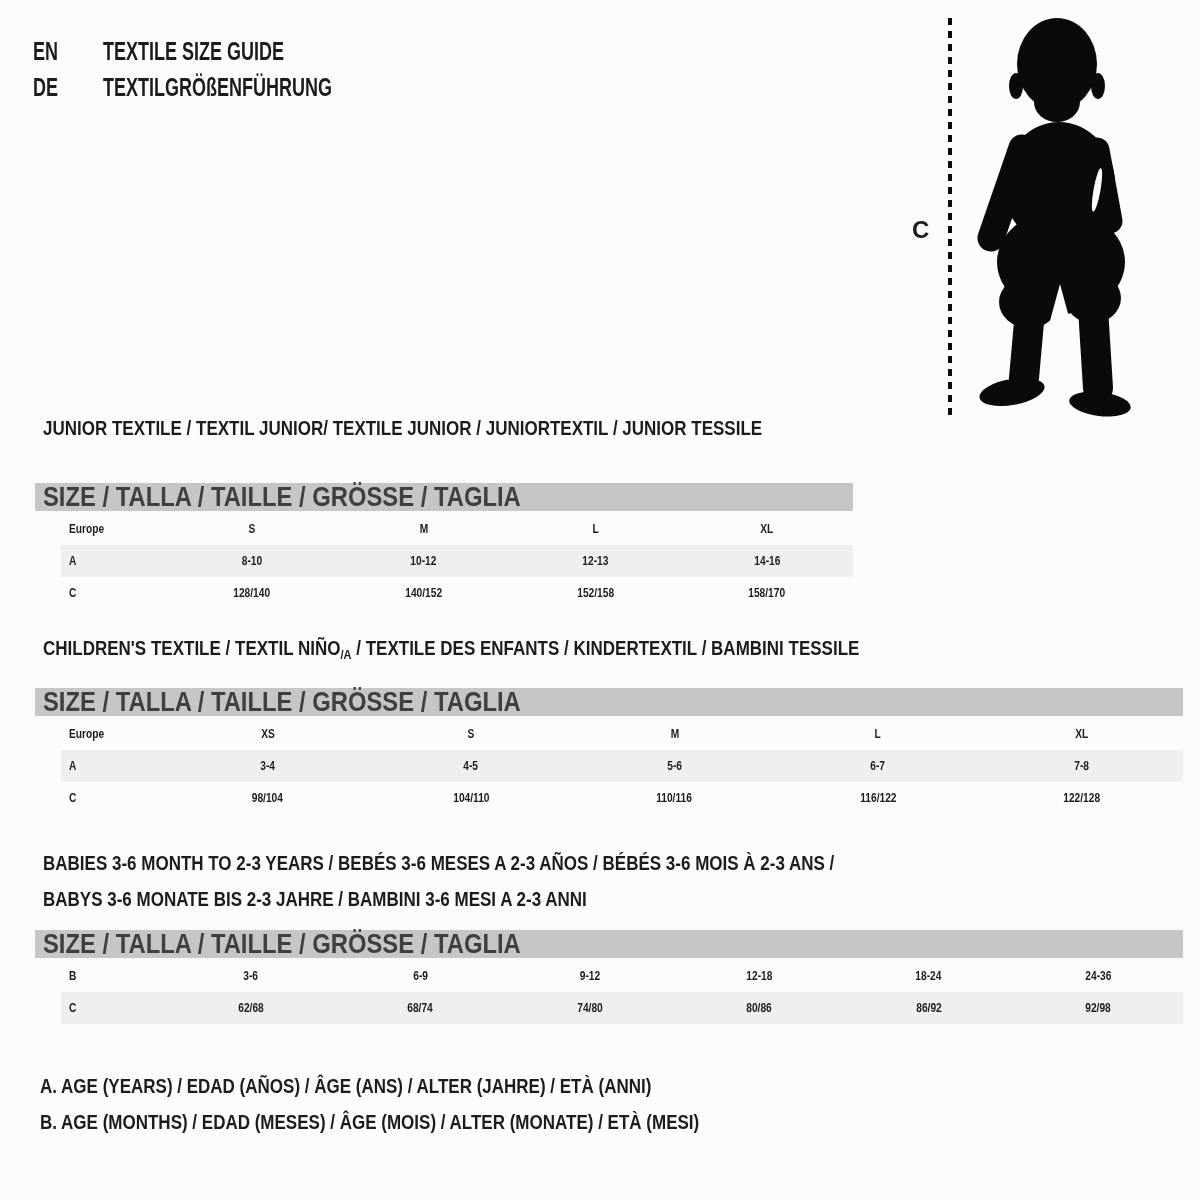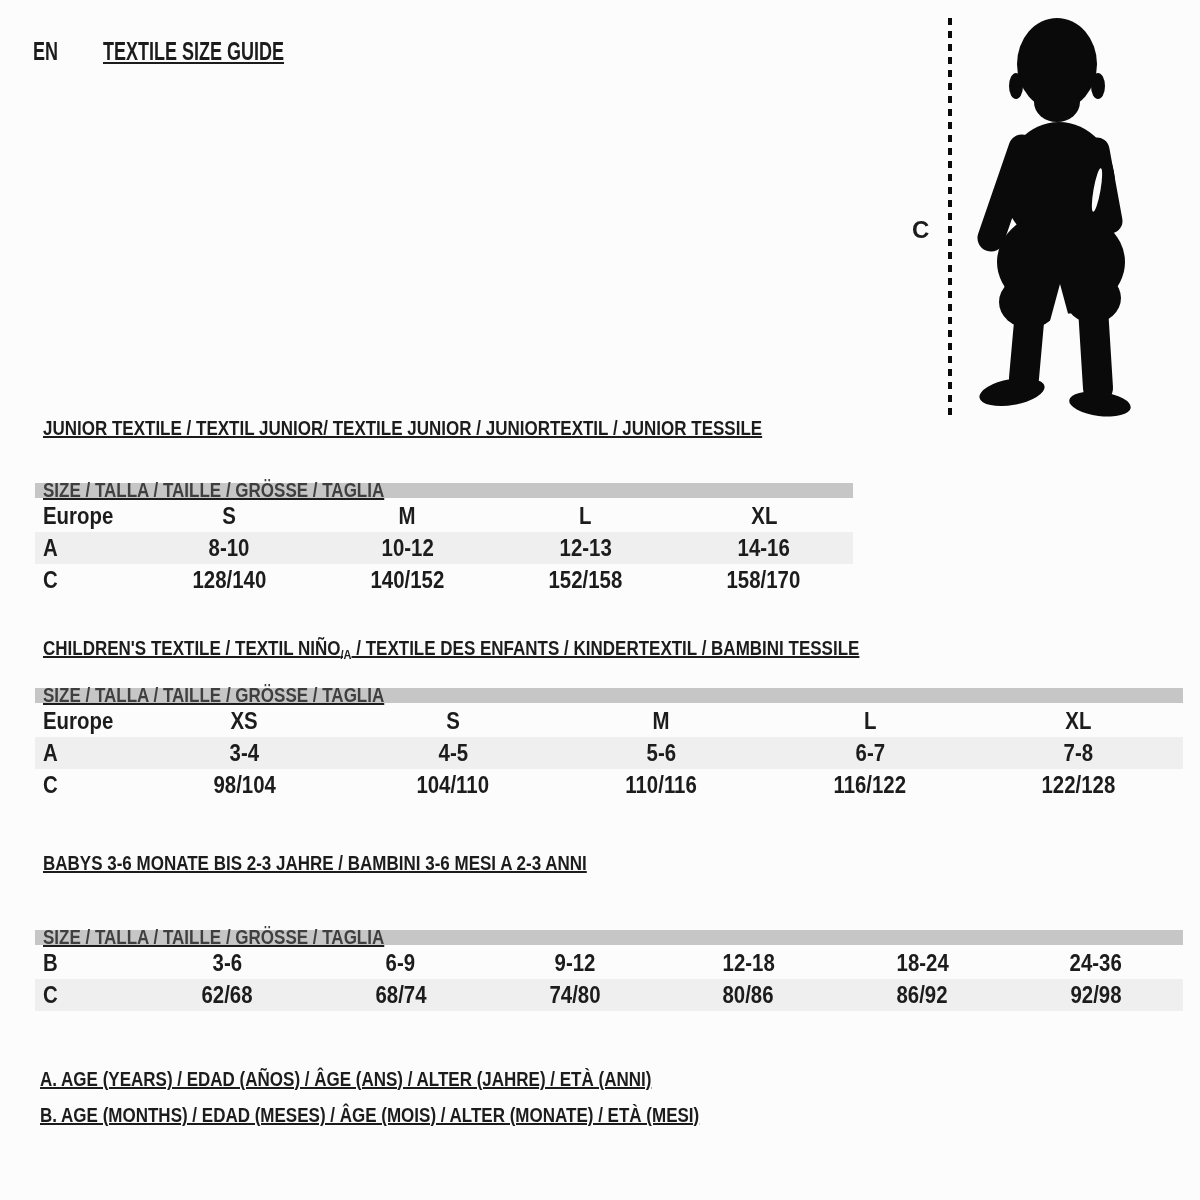--- a/index.html
+++ b/index.html
@@ -6,21 +6,21 @@
     --background:#fcfcfc; --text:#1c1c1c; --bar_bg:#c6c6c6;
     --bar_text:#3f3f3f; --row_alt:#efefef; --silhouette:#0a0a0a;
   }
   *{margin:0;padding:0;box-sizing:border-box;}
   html,body{background:var(--background);}
   body{
     width:1200px;height:1200px;position:relative;overflow:hidden;
     font-family:"Liberation Sans","DejaVu Sans",sans-serif;
     color:var(--text);
   }
-  .abs{position:absolute;text-decoration:underline;}
+  .abs{position:absolute;}
   
   .cond{display:inline-block;transform:scaleX(.85);transform-origin:0 50%;white-space:nowrap;}
   .condc{display:inline-block;transform:scaleX(.85);transform-origin:50% 50%;white-space:nowrap;}
   .condl{display:inline-block;transform:scaleX(.72);transform-origin:0 50%;white-space:nowrap;}
 
   
   .lang-block{left:33px;top:33px;}
   .lang-row{display:flex;height:36px;align-items:center;font-size:25px;font-weight:700;}
   .lang-code{width:70px;}
 
@@ -38,40 +38,44 @@
 
   
   .sec-heading{left:43px;height:24px;font-size:20px;font-weight:700;display:flex;align-items:center;}
   .sec-heading.two-line{display:block;height:auto;}
   .sec-heading .line{height:36px;display:flex;align-items:center;}
   .subA{font-size:13px;vertical-align:-4px;}
 
   
   .table{left:35px;}
   .size-bar{
-    height:15px;background:var(--bar_bg);margin-bottom:2px;
+    height:28px;background:var(--bar_bg);margin-bottom:2px;
     display:flex;align-items:center;padding-left:8px;
-    color:var(--bar_text);font-weight:700;font-size:20px;
-  }
-  .trow{display:flex;height:32px;align-items:center;font-size:24px;font-weight:700;}
+    color:var(--bar_text);font-weight:700;font-size:28px;
+  }
+  .trow{display:flex;height:32px;align-items:center;font-size:12px;font-weight:700;margin-left:26px;}
   .trow.alt{background:var(--row_alt);}
   .rlabel{width:105px;padding-left:8px;}
   .cell{flex:1;text-align:center;}
 
   
   .legend{left:40px;top:1068px;}
-  .legend-line{height:36px;display:flex;align-items:flex-start;font-size:20px;font-weight:700;}
+  .legend-line{height:36px;display:flex;align-items:center;font-size:20px;font-weight:700;}
 </style>
 </head>
 <body>
 
 <div class="abs lang-block">
   <div class="lang-row">
     <span class="lang-code"><span class="condl">EN</span></span>
     <span class="condl">TEXTILE SIZE GUIDE</span>
+  </div>
+  <div class="lang-row">
+    <span class="lang-code"><span class="condl">DE</span></span>
+    <span class="condl">TEXTILGRÖßENFÜHRUNG</span>
   </div>
 </div>
 
 <div class="abs figure">
   <span class="c-label">C</span>
   <div class="dash"></div>
   <svg class="sil" width="175" height="405" viewBox="0 0 175 405" aria-hidden="true">
     <ellipse class="ink" cx="90" cy="48" rx="40" ry="46"></ellipse>
     <ellipse class="ink" cx="49" cy="70" rx="7" ry="13"></ellipse>
     <ellipse class="ink" cx="131" cy="70" rx="7" ry="13"></ellipse>
@@ -149,20 +153,23 @@
     <span class="cell"><span class="condc">98/104</span></span>
     <span class="cell"><span class="condc">104/110</span></span>
     <span class="cell"><span class="condc">110/116</span></span>
     <span class="cell"><span class="condc">116/122</span></span>
     <span class="cell"><span class="condc">122/128</span></span>
   </div>
 </div>
 
 <div class="abs sec-heading two-line" style="top:845px;">
   <div class="line">
+      <span class="cond">BABIES 3-6 MONTH TO 2-3 YEARS / BEBÉS 3-6 MESES A 2-3 AÑOS / BÉBÉS 3-6 MOIS À 2-3 ANS /</span>
+    </div>
+  <div class="line">
       <span class="cond">BABYS 3-6 MONATE BIS 2-3 JAHRE / BAMBINI 3-6 MESI A 2-3 ANNI</span>
     </div>
 </div>
 <div class="abs table" style="top:930px;width:1148px;">
   <div class="size-bar">
     <span class="cond">SIZE / TALLA / TAILLE / GRÖSSE / TAGLIA</span>
   </div>
   <div class="trow">
     <span class="rlabel"><span class="cond">B</span></span>
     <span class="cell"><span class="condc">3-6</span></span>

